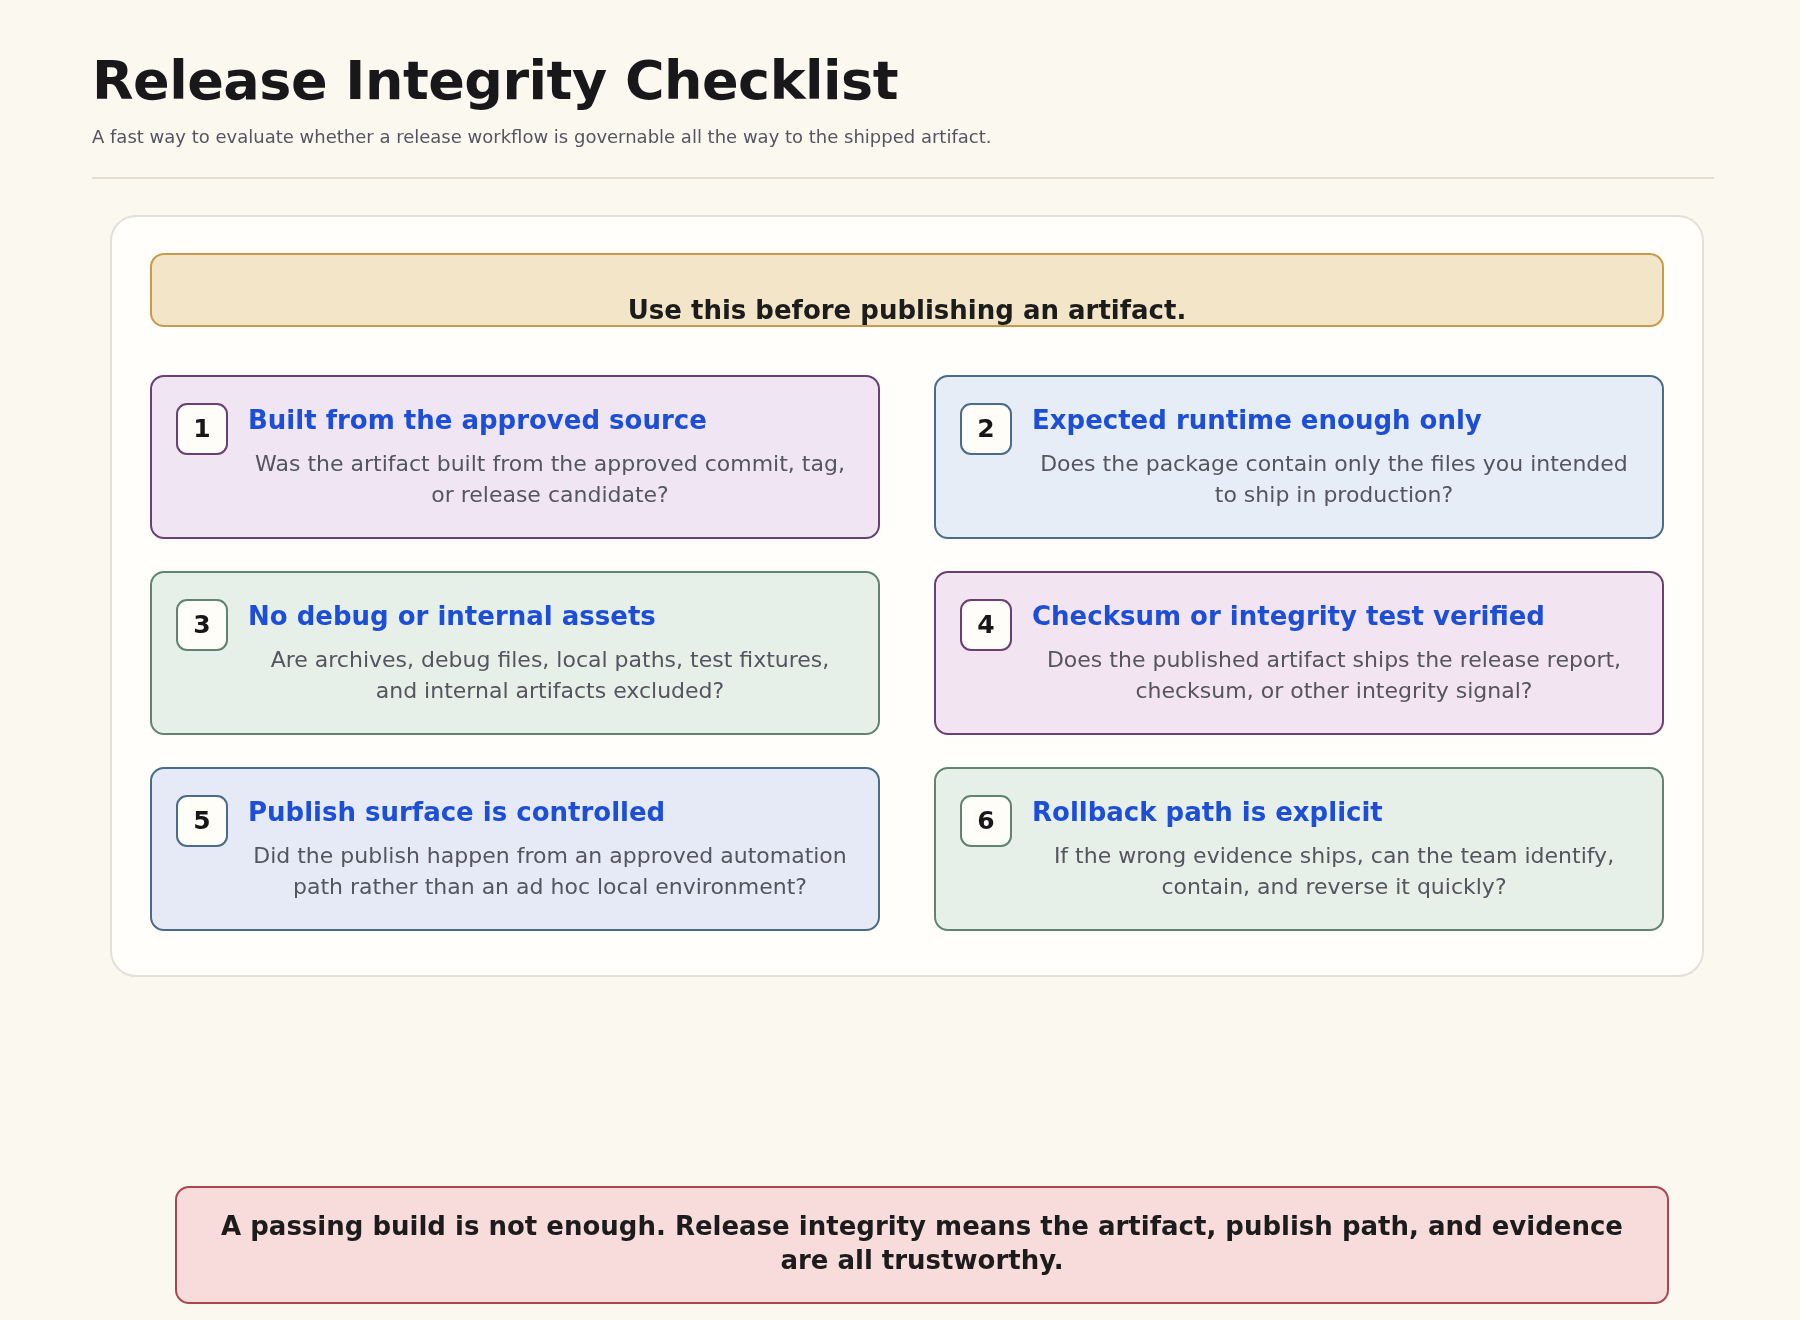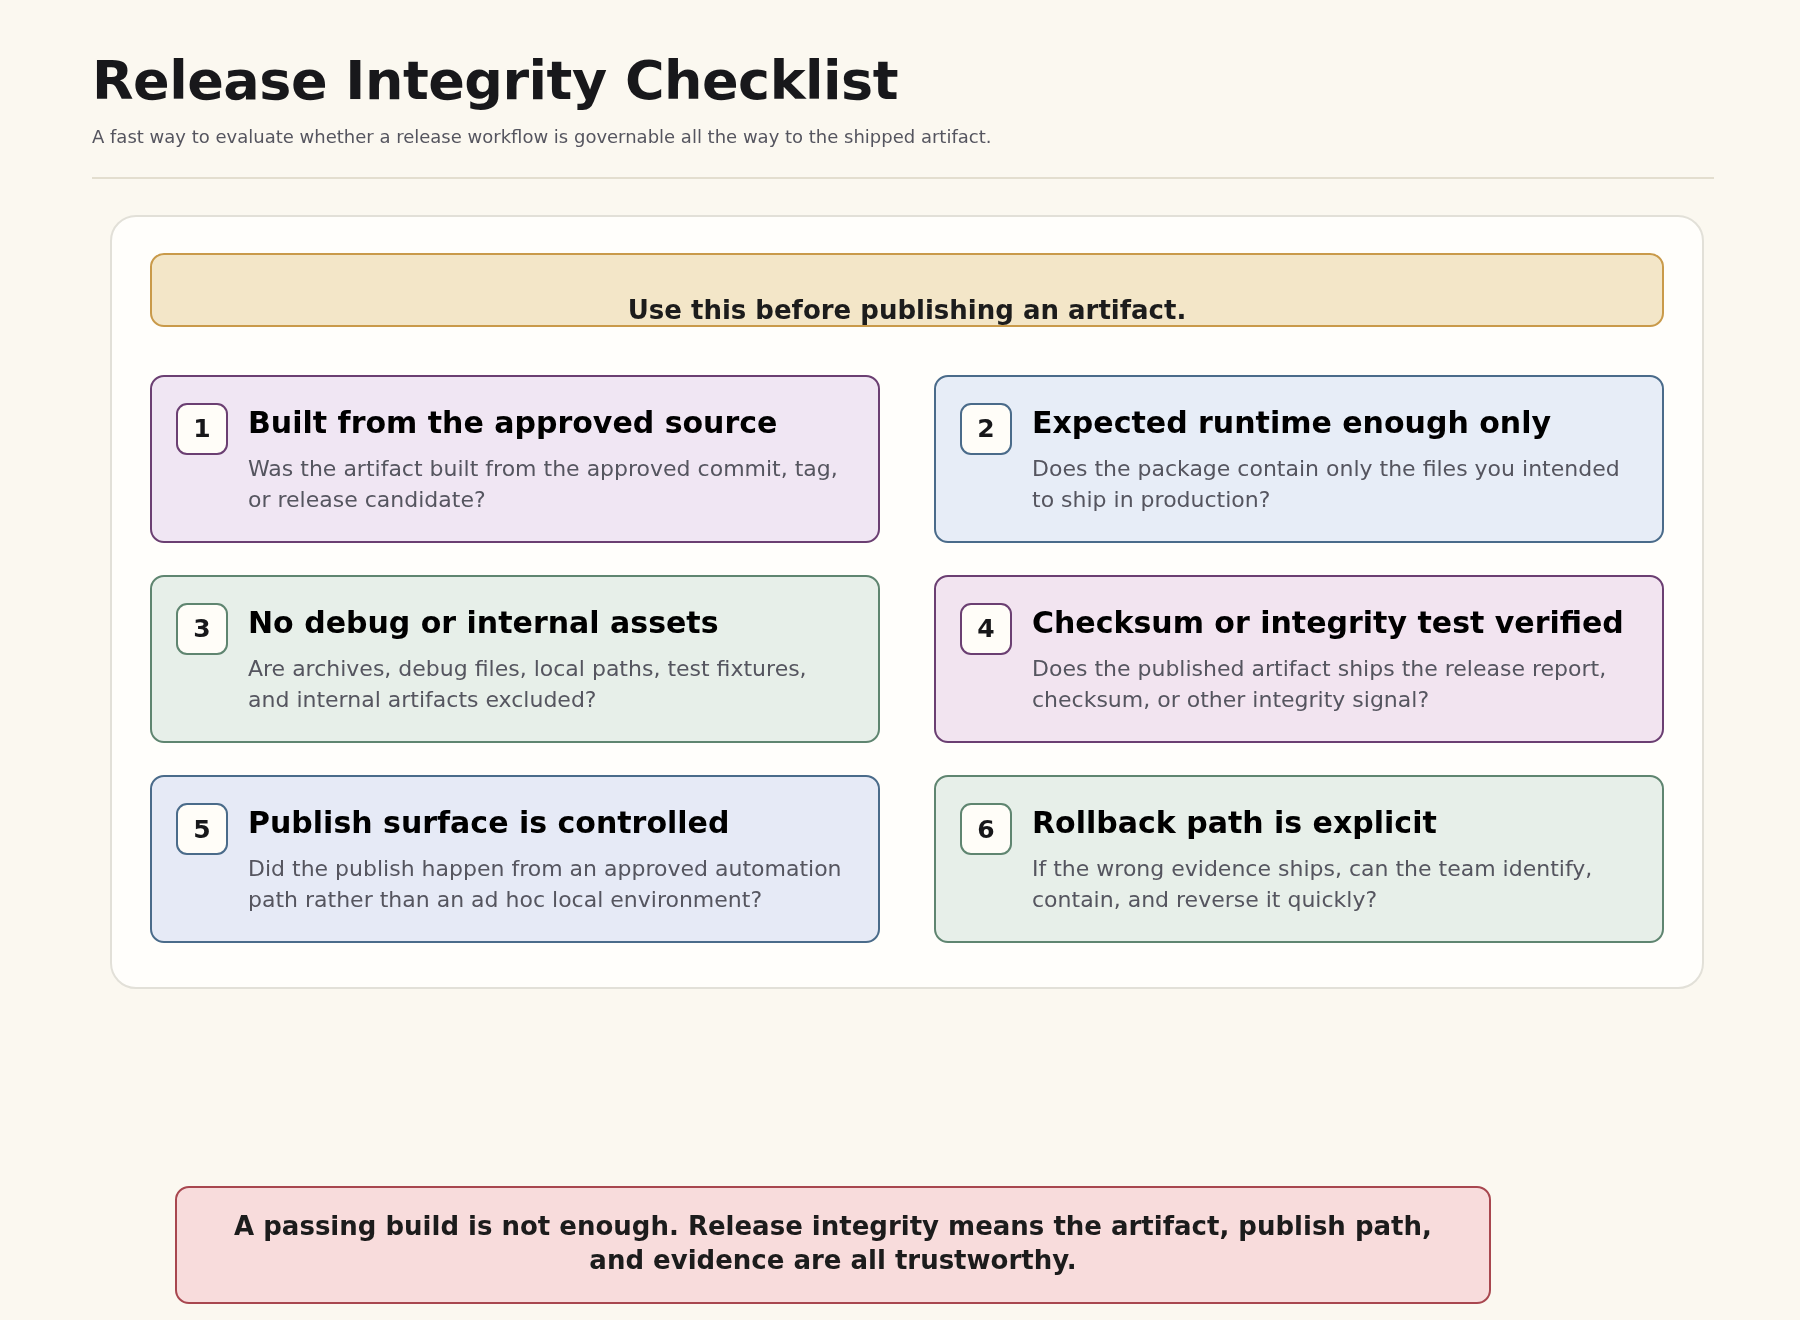--- a/index.html
+++ b/index.html
@@ -113,33 +113,34 @@
     justify-content: center;
     font-size: 25px;
     font-weight: 700;
     color: #17171a;
     margin-top: 2px;
   }
 
   .item-body { flex: 1 1 auto; min-width: 0; }
 
   .item-title {
-    font-size: 30px;
-    font-weight: 700;
-    color: #000000;
+    font-size: 26px;
+    font-weight: 700;
+    color: #1d4ed8;
     line-height: 1.18;
     margin: 4px 0 14px 0;
   }
 
   .item-desc {
     font-size: 22px;
     font-weight: 400;
     color: #55555f;
     line-height: 1.38;
     margin: 0;
+    text-align: center;
   }
 
   
   .v-purple { background: #f0e6f3; border-color: #6b3f72; }
   .v-purple .badge { border-color: #6b3f72; }
 
   .v-blue   { background: #e7edf7; border-color: #4a6b8a; }
   .v-blue .badge { border-color: #4a6b8a; }
 
   .v-green  { background: #e7efe9; border-color: #5f8570; }
@@ -152,21 +153,21 @@
   .v-indigo .badge { border-color: #4a6b8a; }
 
   .v-mint   { background: #e7efe9; border-color: #5f8570; }
   .v-mint .badge { border-color: #5f8570; }
 
   
   .footer-banner {
     position: absolute;
     left: 175px;
     top: 1186px;
-    width: 1316px;
+    width: 1494px;
     box-sizing: border-box;
     background: #f8dcdc;
     border: 2px solid #a8474f;
     border-radius: 14px;
     padding: 22px 40px 24px 40px;
   }
   .footer-text {
     font-size: 26px;
     font-weight: 700;
     color: #1c1c1c;

